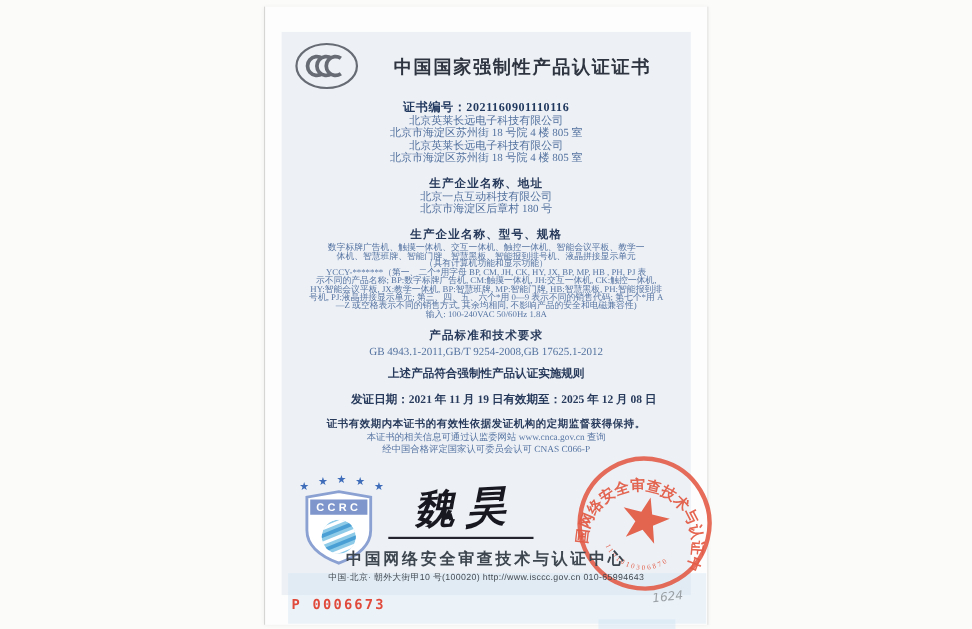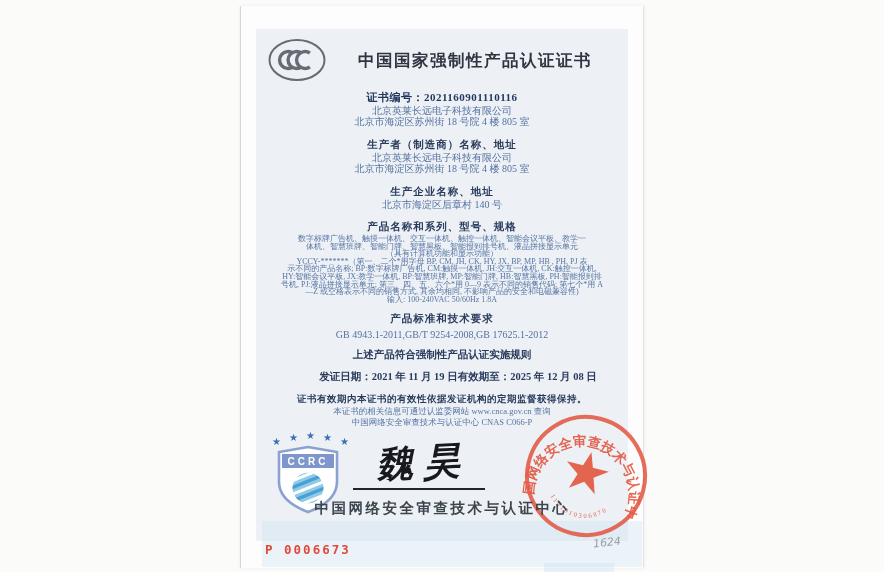--- a/index.html
+++ b/index.html
@@ -84,28 +84,28 @@
           </svg>
         </div>
         <div class="title">中国国家强制性产品认证证书</div>
       </div>
 
       <div class="cert-no">证书编号：2021160901110116</div>
 
       <div class="sec-line">北京英莱长远电子科技有限公司</div>
       <div class="sec-line">北京市海淀区苏州街 18 号院 4 楼 805 室</div>
 
-      <div class="sec-heading mt-b">生产者（制造商）名称、地址</div>
       <div class="sec-line">北京英莱长远电子科技有限公司</div>
       <div class="sec-line">北京市海淀区苏州街 18 号院 4 楼 805 室</div>
 
       <div class="sec-heading mt-c">生产企业名称、地址</div>
-      <div class="sec-line">北京市海淀区后章村 140 号</div>
+      <div class="sec-line">北京一点互动科技有限公司</div>
+      <div class="sec-line">北京市海淀区后章村 180 号</div>
 
-      <div class="sec-heading mt-d">产品名称和系列、型号、规格</div>
+      <div class="sec-heading mt-d">生产企业名称、型号、规格</div>
       <div class="product-para">
         <div>数字标牌广告机、触摸一体机、交互一体机、触控一体机、智能会议平板、教学一</div>
         <div>体机、智慧班牌、智能门牌、智慧黑板、智能报到排号机、液晶拼接显示单元</div>
         <div>（具有计算机功能和显示功能）</div>
         <div>YCCY-*******（第一、二个*用字母 BP, CM, JH, CK, HY, JX, BP, MP, HB , PH, PJ 表</div>
         <div>示不同的产品名称; BP:数字标牌广告机, CM:触摸一体机, JH:交互一体机, CK:触控一体机,</div>
         <div>HY:智能会议平板, JX:教学一体机, BP:智慧班牌, MP:智能门牌, HB:智慧黑板, PH:智能报到排</div>
         <div>号机, PJ:液晶拼接显示单元; 第三、四、五、六个*用 0—9 表示不同的销售代码; 第七个*用 A</div>
         <div>—Z 或空格表示不同的销售方式, 其余均相同, 不影响产品的安全和电磁兼容性)</div>
         <div>输入: 100-240VAC 50/60Hz 1.8A</div>
@@ -115,21 +115,21 @@
       <div class="std-line">GB 4943.1-2011,GB/T 9254-2008,GB 17625.1-2012</div>
 
       <div class="conf">
         <div>上述产品符合强制性产品认证实施规则</div>
       </div>
 
       <div class="dates">发证日期：2021 年 11 月 19 日有效期至：2025 年 12 月 08 日</div>
 
       <div class="valid-bold">证书有效期内本证书的有效性依据发证机构的定期监督获得保持。</div>
       <div class="valid-note">本证书的相关信息可通过认监委网站 www.cnca.gov.cn 查询</div>
-      <div class="valid-note">中国网络安全审查技术与认证中心 CNAS C066-P</div>
+      <div class="valid-note">经中国合格评定国家认可委员会认可 CNAS C066-P</div>
 
       <div class="band1"></div>
       <div class="band2"></div>
     </div>
 
     <div class="ccrc-wrap">
       <svg width="94" height="88" viewBox="0 0 94 88">
         <text x="11" y="15" font-size="10" fill="#3e6cb8">★</text>
         <text x="28" y="11" font-size="10" fill="#3e6cb8">★</text>
         <text x="45" y="9" font-size="10" fill="#3e6cb8">★</text>
@@ -166,17 +166,18 @@
           <textPath href="#sealArc" startOffset="50%" text-anchor="middle">中国网络安全审查技术与认证中心</textPath>
         </text>
         <path id="sealNumArc" d="M 36,95 A 38,38 0 0 0 102,95" fill="none"></path>
         <text font-size="6.5" fill="#e25038" letter-spacing="2" opacity="0.95">
           <textPath href="#sealNumArc" startOffset="50%" text-anchor="middle">1101010306870</textPath>
         </text>
       </svg>
     </div>
 
     <div class="org-name">中国网络安全审查技术与认证中心</div>
+    <div class="org-addr">中国·北京· 朝外大街甲10 号(100020)   http://www.isccc.gov.cn   010-65994643</div>
 
     <div class="serial">P 0006673</div>
     <div class="pencil">1624</div>
   </div>
 </div>
 
 </body></html>

